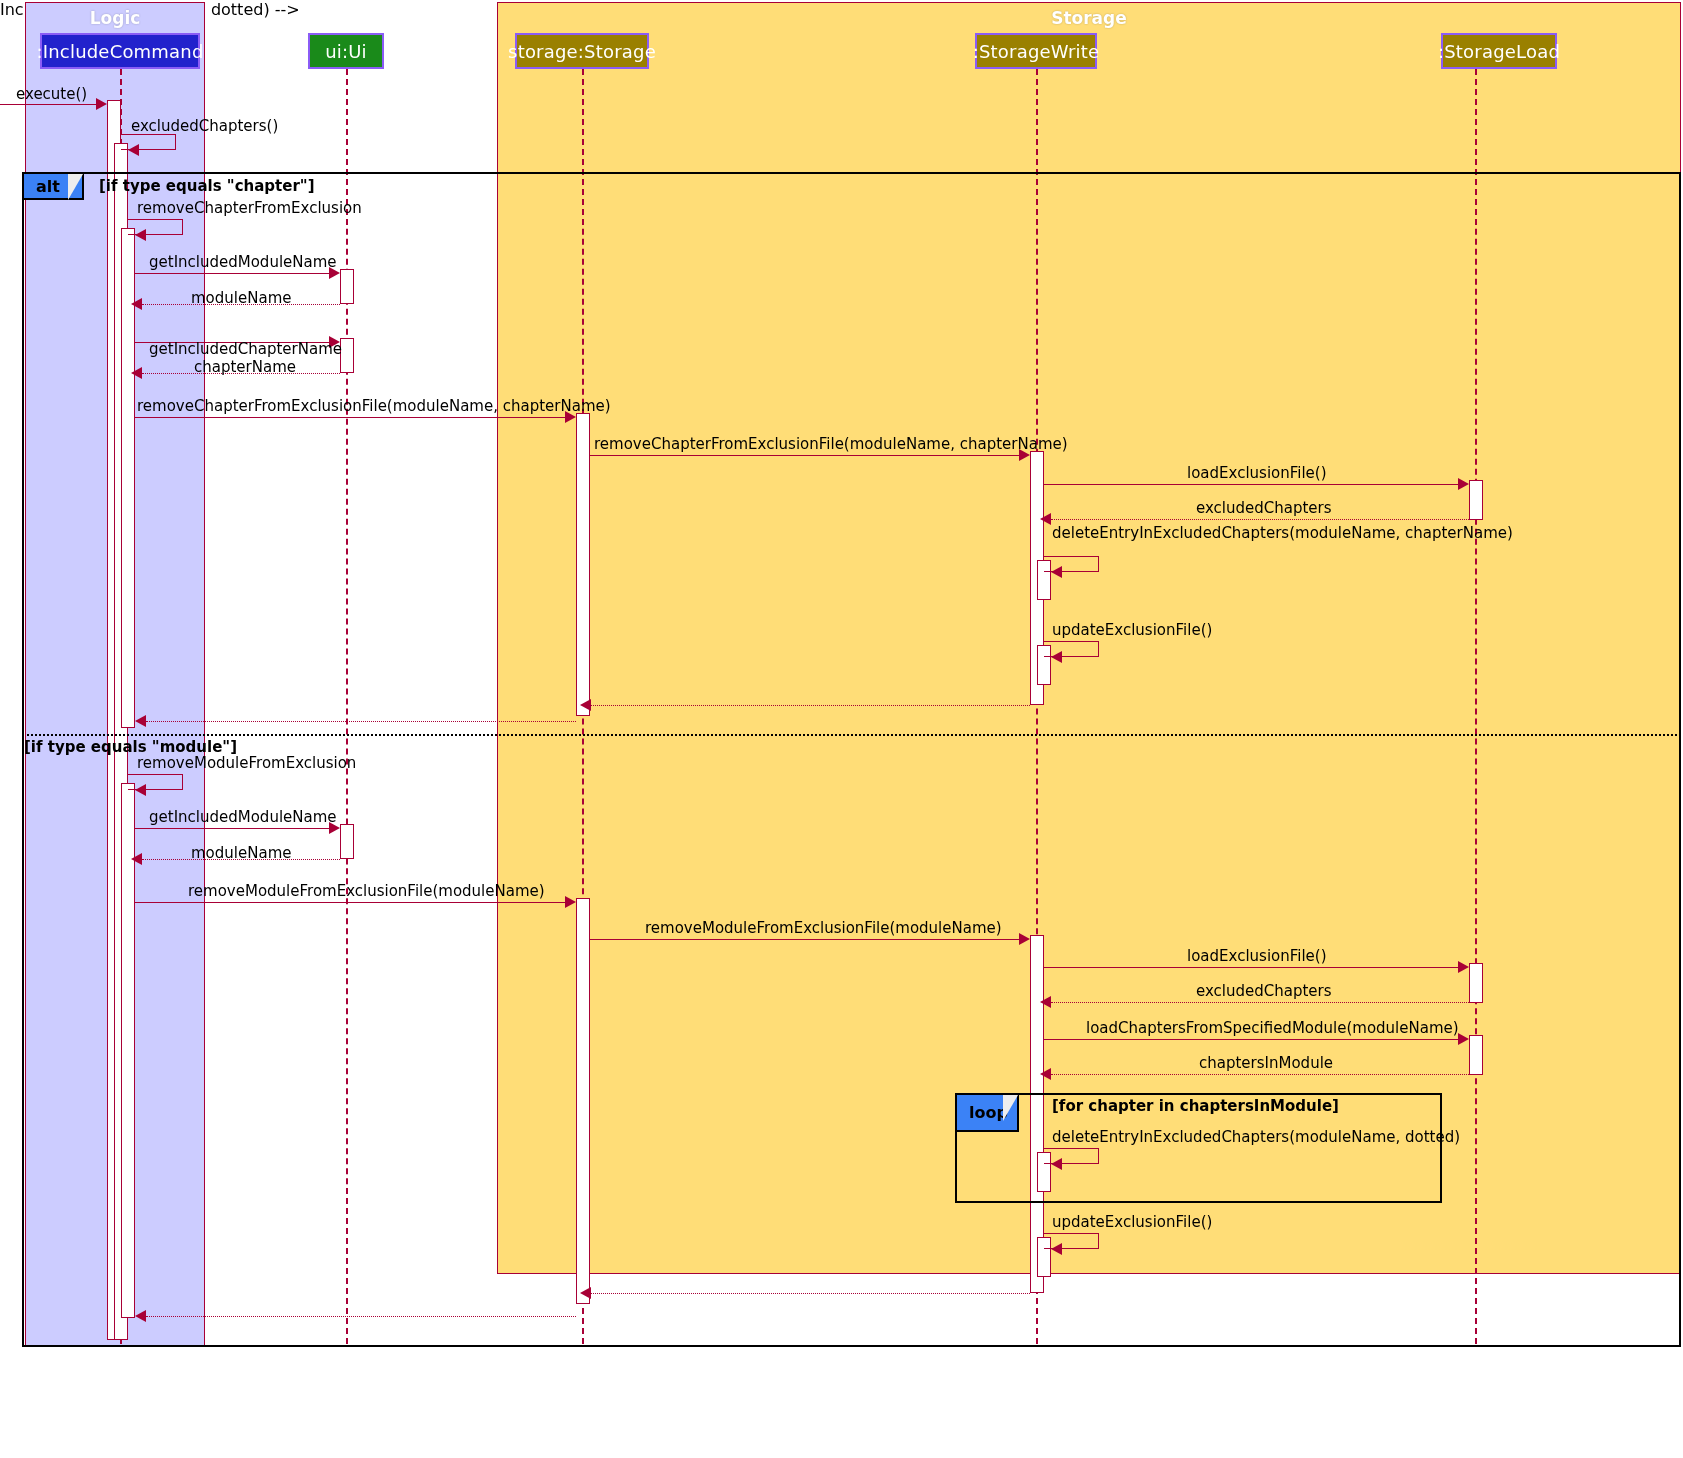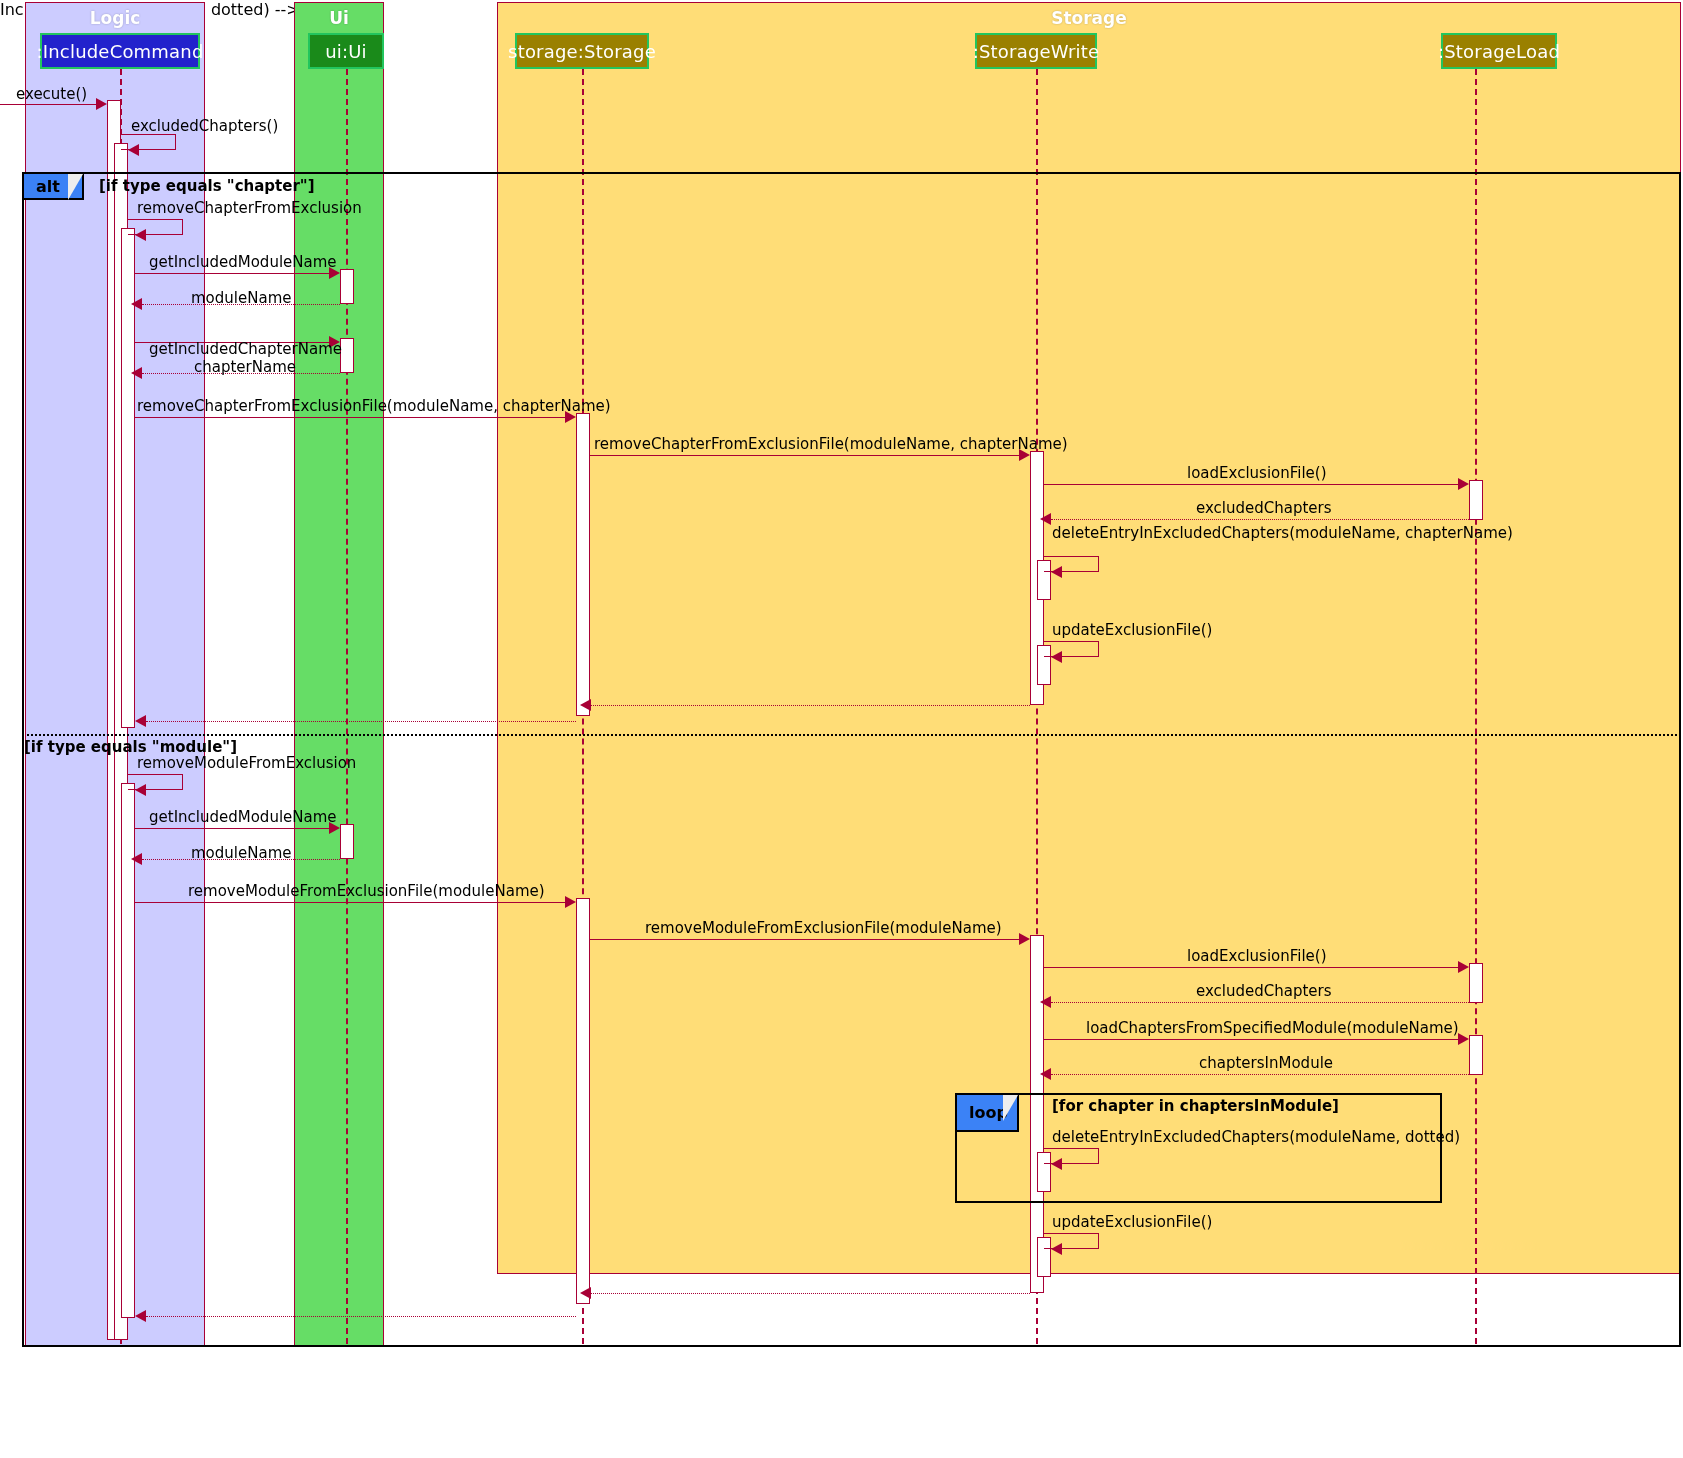--- a/index.html
+++ b/index.html
@@ -38,21 +38,21 @@
   
   .lifeline {
     position: absolute;
     width: 0;
     border-left: 2px dashed #A80036;
     box-sizing: border-box;
   }
   
   .actorbox {
     position: absolute;
-    border: 2px solid #22c55e;
+    border: 2px solid #8b5cf6;
     box-sizing: border-box;
     color: #ffffff;
     font-size: 18px;
     font-family: "DejaVu Sans", sans-serif;
     display: flex;
     align-items: center;
     justify-content: center;
     white-space: nowrap;
     letter-spacing: .2px;
   }
@@ -143,23 +143,20 @@
 </head>
 <body>
 
 <div id="diagram">
 
   
   <div class="group" style="left:25px; top:2px; width:180px; height:1345px; background:#CCCCFF;">
     <div class="group-title">Logic</div>
   </div>
 
-  <div class="group" style="left:294px; top:2px; width:90px; height:1345px; background:#66DD66;">
-    <div class="group-title">Ui</div>
-  </div>
 
   <div class="group" style="left:497px; top:2px; width:1184px; height:1272px; background:#FFDD77;">
     <div class="group-title" style="left:0; right:0; text-align:center;">Storage</div>
   </div>
 
   
   <div class="lifeline" style="left:120px; top:69px; height:1275px;"></div>
   <div class="lifeline" style="left:346px; top:69px; height:1275px;"></div>
   <div class="lifeline" style="left:582px; top:69px; height:1275px;"></div>
   <div class="lifeline" style="left:1036px; top:69px; height:1275px;"></div>

